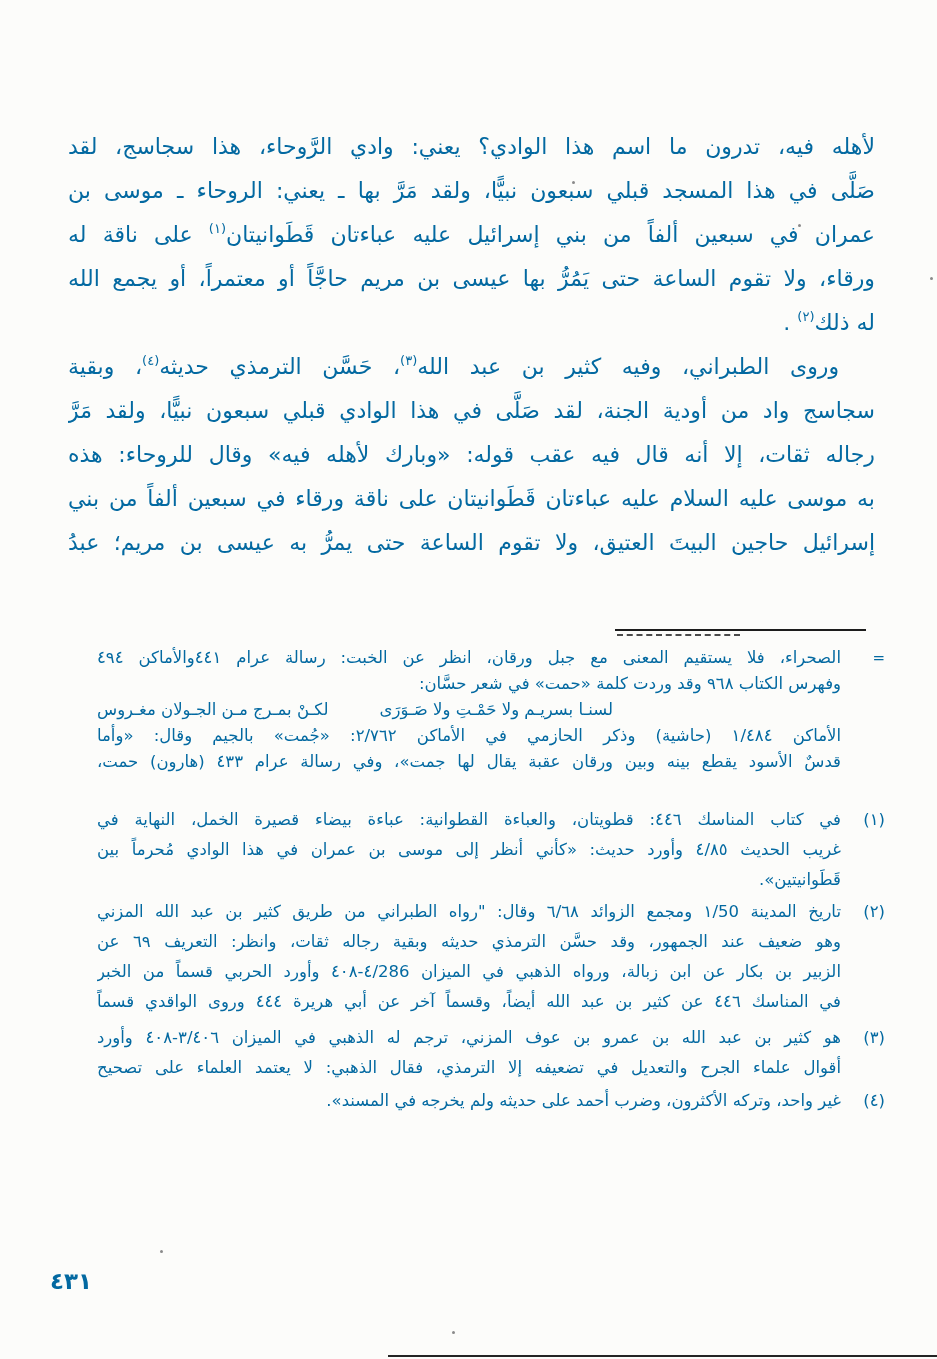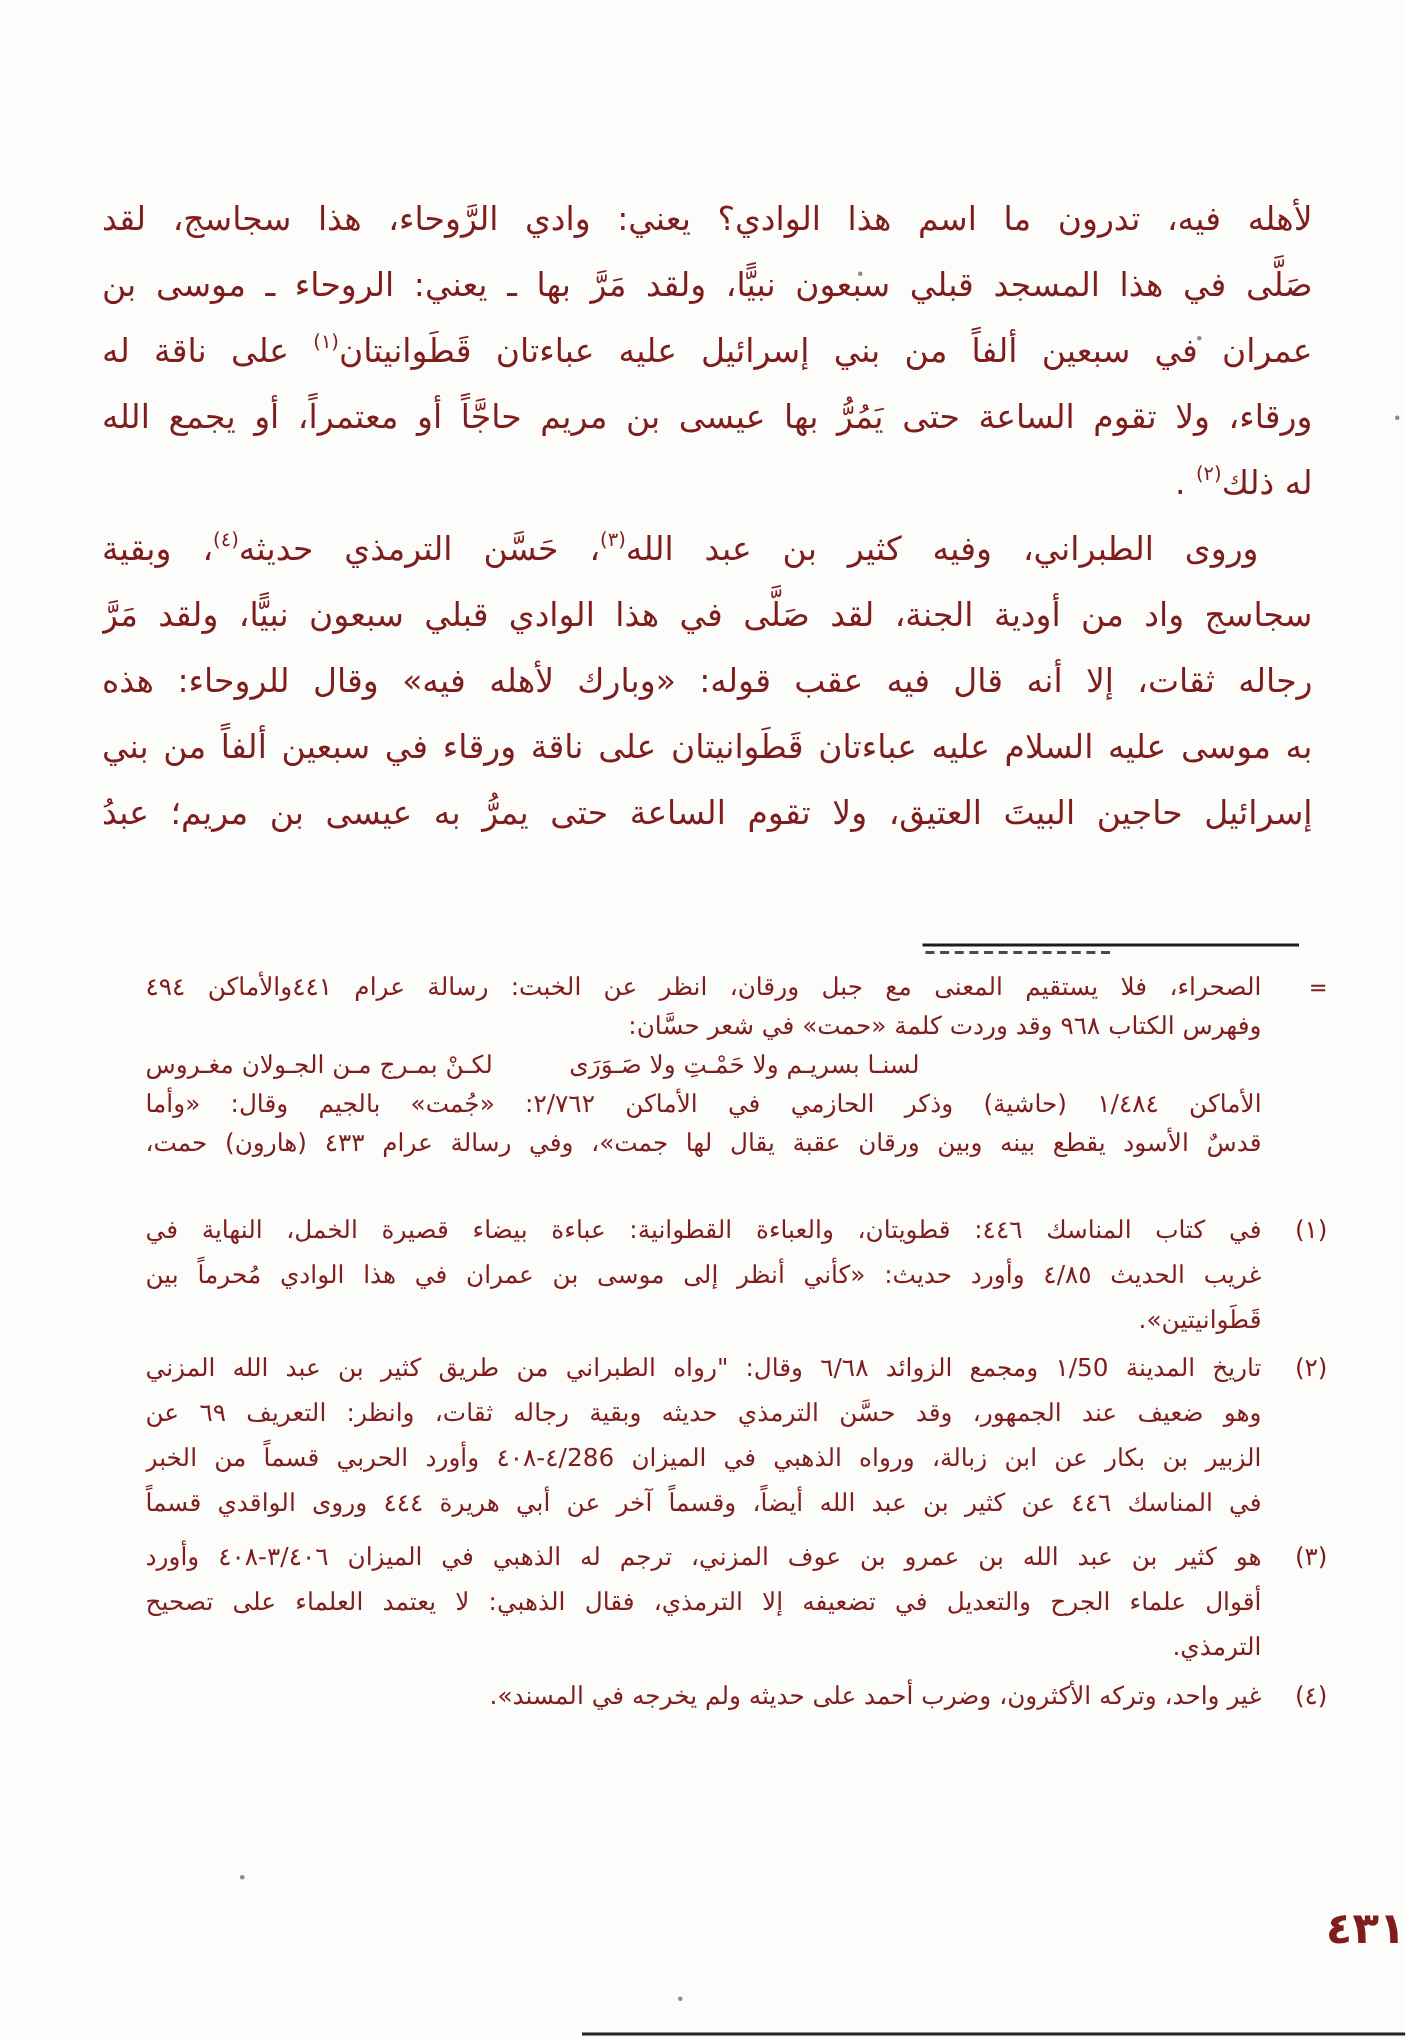--- a/index.html
+++ b/index.html
@@ -1,21 +1,21 @@
 <!DOCTYPE html>
 <html dir="rtl" lang="ar"><head>
 <meta charset="utf-8">
 <style>
   html, body { margin: 0; padding: 0; background: #ffffff; }
   .page {
     position: relative;
     width: 937px;
     height: 1359px;
     background: #fcfcfa;
-    color: #7f1d1d;
+    color: #0369a1;
     font-family: "DejaVu Sans", sans-serif;
     direction: rtl;
     overflow: hidden;
   }
 
   
   .body-text {
     position: absolute;
     top: 125px;
     right: 62px;
@@ -91,23 +91,23 @@
   .fn.f1 { margin-bottom: 2px; }
   .fn.f2 { margin-bottom: 6px; }
   .fn.f3 { margin-bottom: 3px; }
 
   
   .page-number {
     position: absolute;
     top: 1268px;
     left: 0;
     right: 0;
-    text-align: right;
-    padding-left: 66px;
-    font-size: 29px;
+    text-align: left;
+    padding-left: 50px;
+    font-size: 23px;
     font-weight: bold;
     letter-spacing: 3px;
   }
   .bottom-line {
     position: absolute;
     top: 1355px;
     left: 388px;
     right: 0;
     height: 2px;
     background: #242424;
@@ -179,21 +179,20 @@
         <div class="fn-line">الزبير بن بكار عن ابن زبالة، ورواه الذهبي في الميزان ٤/286-٤٠٨ وأورد الحربي قسماً من الخبر</div>
         <div class="fn-line">في المناسك ٤٤٦ عن كثير بن عبد الله أيضاً، وقسماً آخر عن أبي هريرة ٤٤٤ وروى الواقدي قسماً</div>
       </div>
     </div>
 
     <div class="fn f3">
       <div class="fn-marker">(٣)</div>
       <div class="fn-text">
         <div class="fn-line">هو كثير بن عبد الله بن عمرو بن عوف المزني، ترجم له الذهبي في الميزان ٣/٤٠٦-٤٠٨ وأورد</div>
         <div class="fn-line">أقوال علماء الجرح والتعديل في تضعيفه إلا الترمذي، فقال الذهبي: لا يعتمد العلماء على تصحيح</div>
-        <div class="fn-line endline">الترمذي.</div>
       </div>
     </div>
 
     <div class="fn f4">
       <div class="fn-marker">(٤)</div>
       <div class="fn-text">
         <div class="fn-line endline">غير واحد، وتركه الأكثرون، وضرب أحمد على حديثه ولم يخرجه في المسند».</div>
       </div>
     </div>
 

